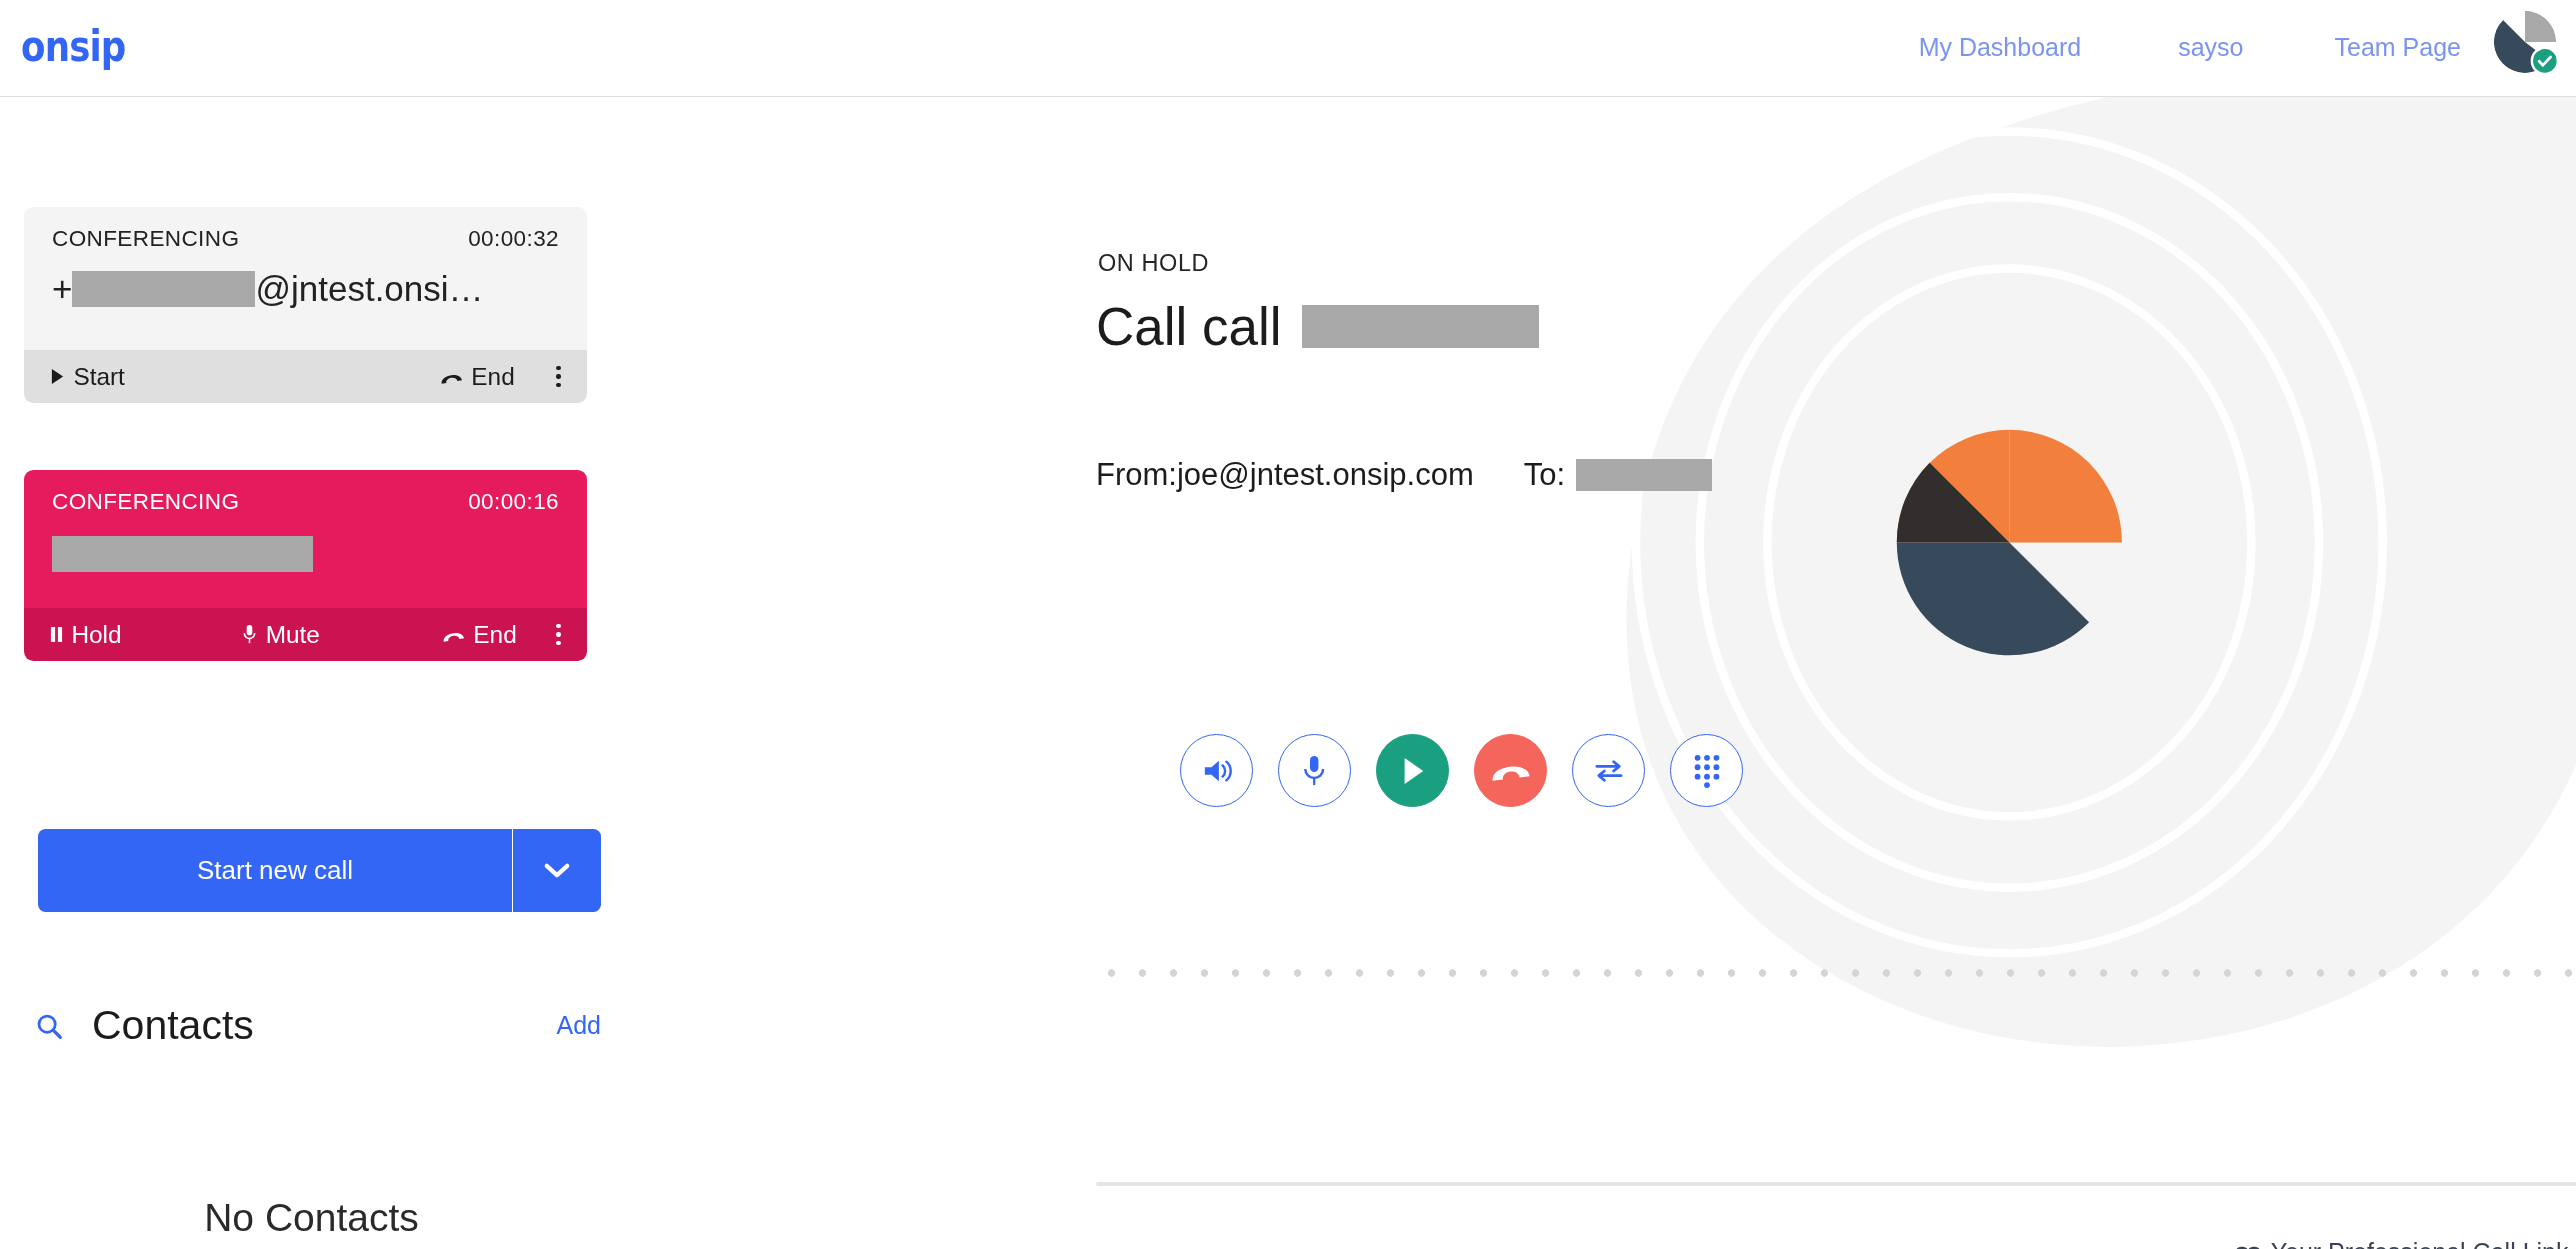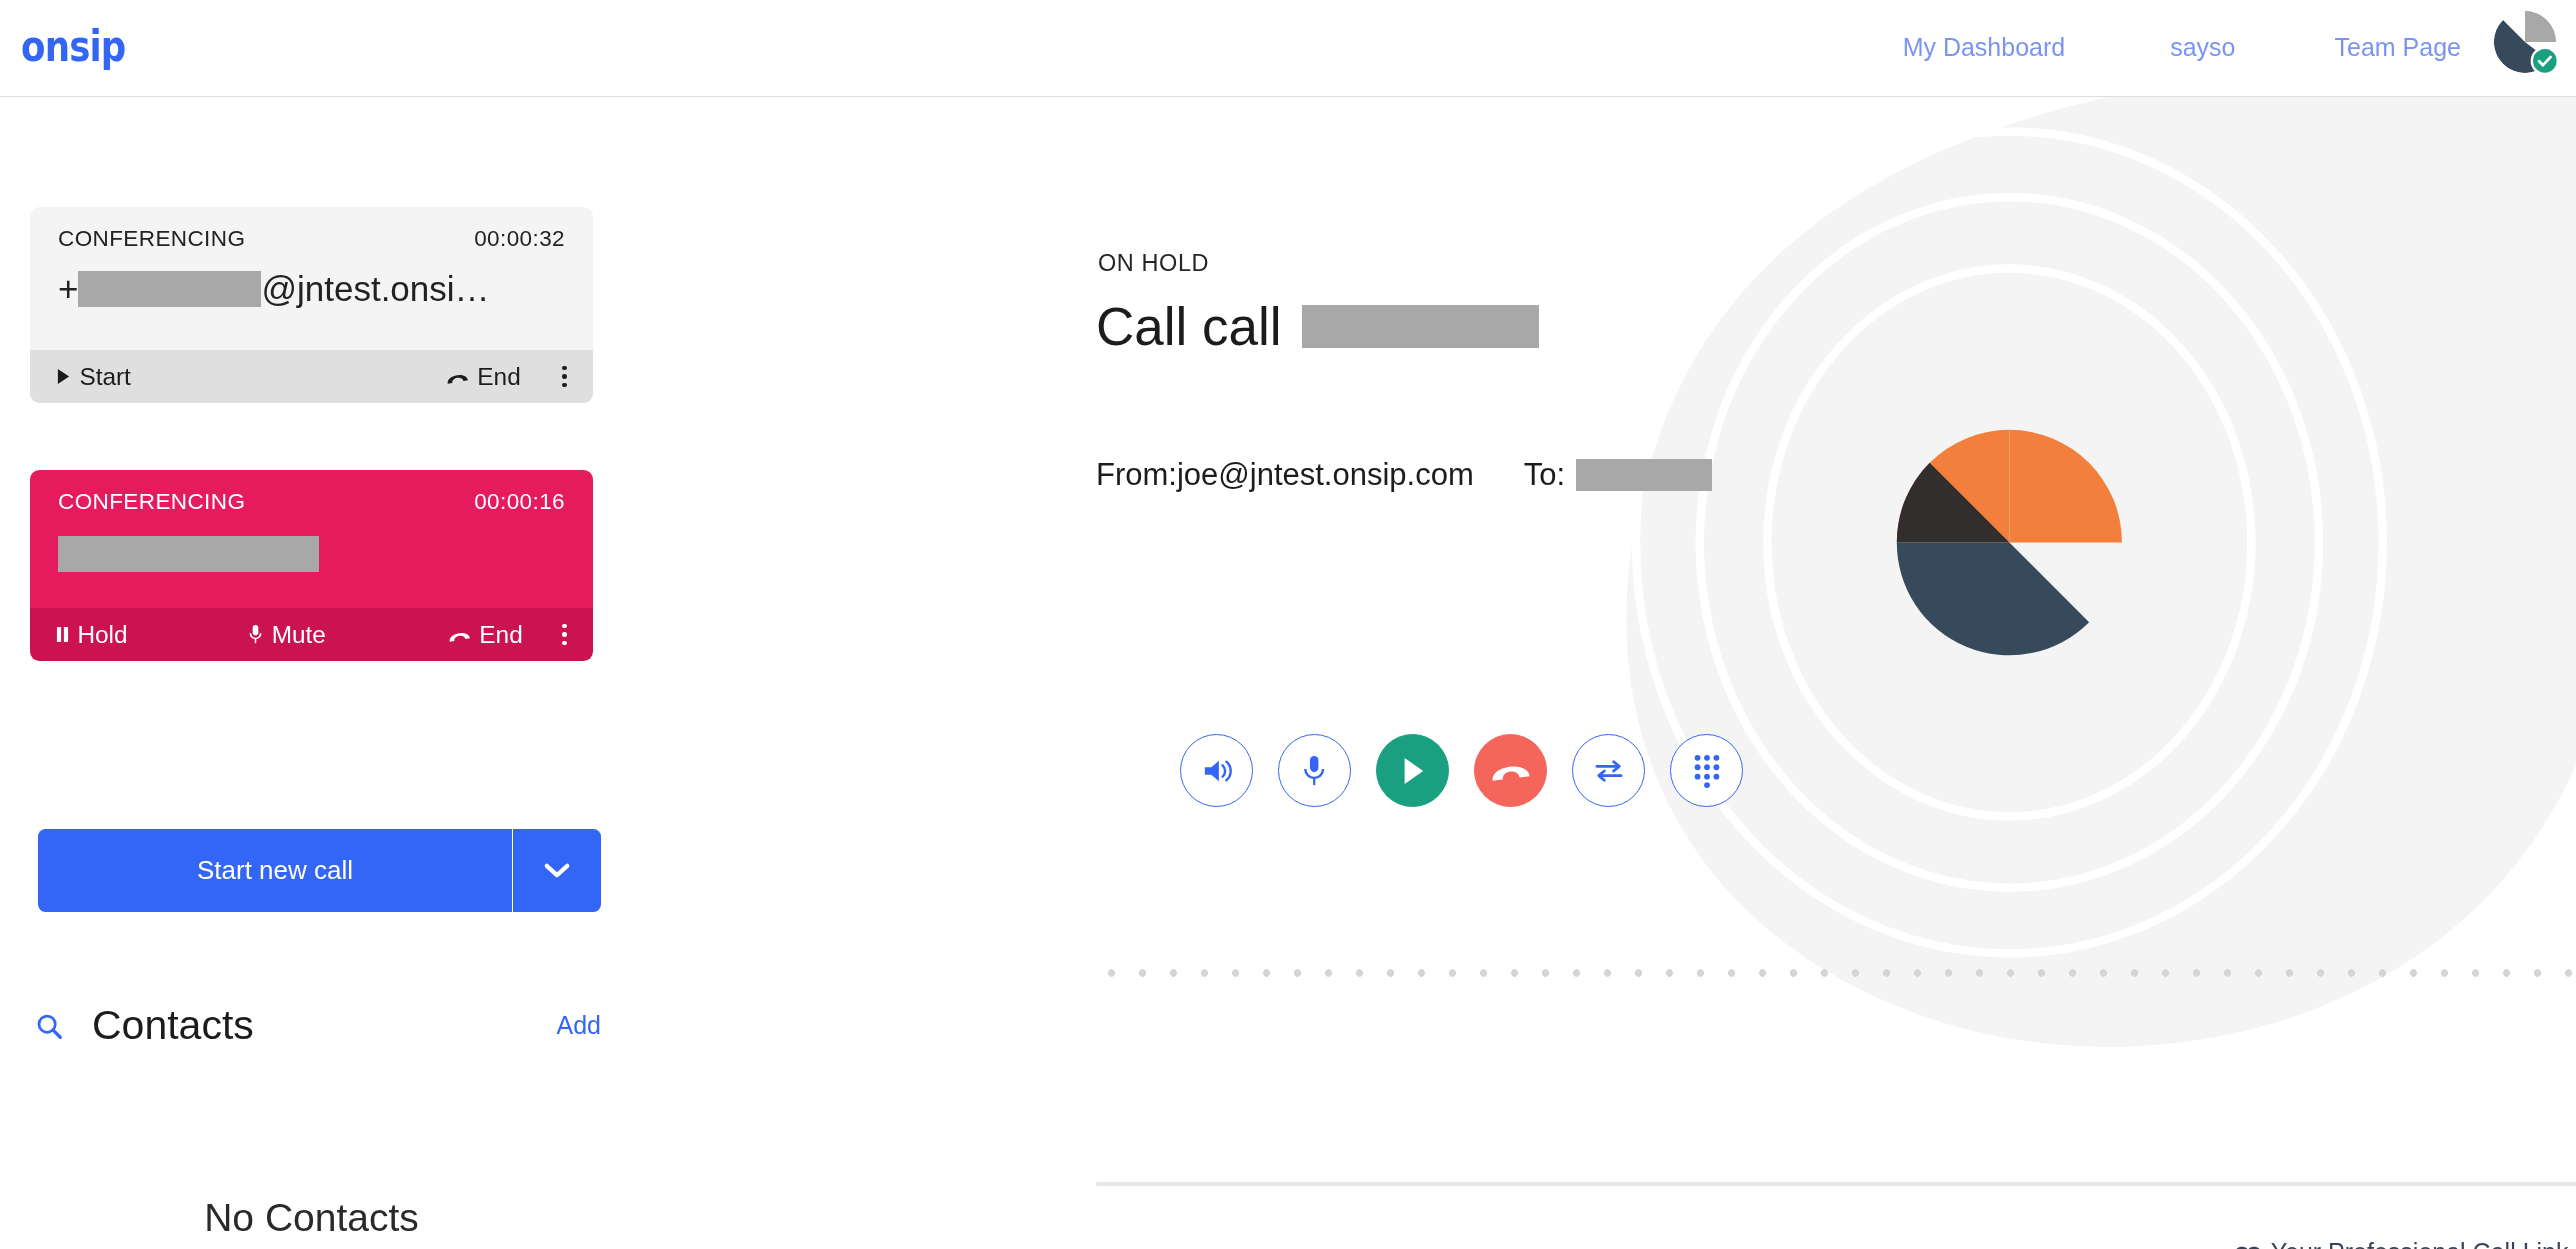--- a/index.html
+++ b/index.html
@@ -35,21 +35,21 @@
     transform: scaleX(0.92);
     transform-origin: left center;
   }
   .nav {
     position: absolute;
     right: 99px;
     top: 0;
     height: 95px;
     display: flex;
     align-items: center;
-    gap: 16px;
+    gap: 8px;
   }
   .nav-link {
     color: #7b94f0;
     font-size: 25px;
     text-decoration: none;
     padding: 0 0;
     white-space: nowrap;
   }
   .nav-link:nth-child(1) { margin-right: 89px; }
   .nav-link:nth-child(2) { margin-right: 83px; }
@@ -68,21 +68,21 @@
     position: absolute;
     top: 97px;
     left: 0;
     width: 696px;
     height: 1153px;
     background: #ffffff;
   }
 
   .call-card {
     position: absolute;
-    left: 30px;
+    left: 24px;
     width: 563px;
     border-radius: 9.4px;
     overflow: hidden;
   }
   .call-card.held { top: 110px; }
   .call-card.active { top: 373px; }
 
   .card-body { padding: 19px 28px 13px 28px; }
   .call-card.held .card-body { background: #f4f4f4; height: 143px; }
   .call-card.active .card-body { background: #e51b5e; height: 138px; }

